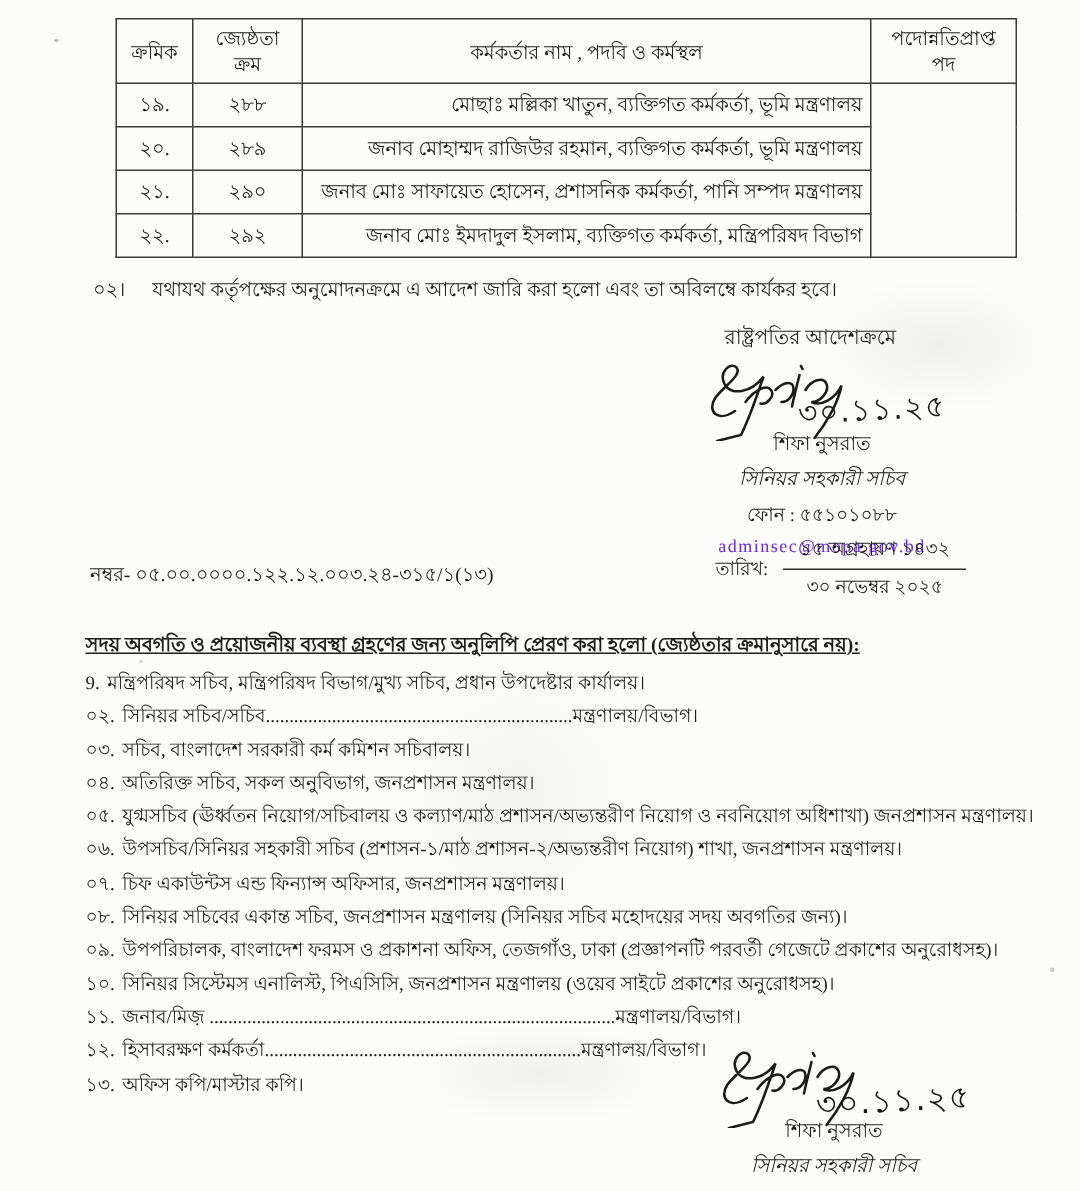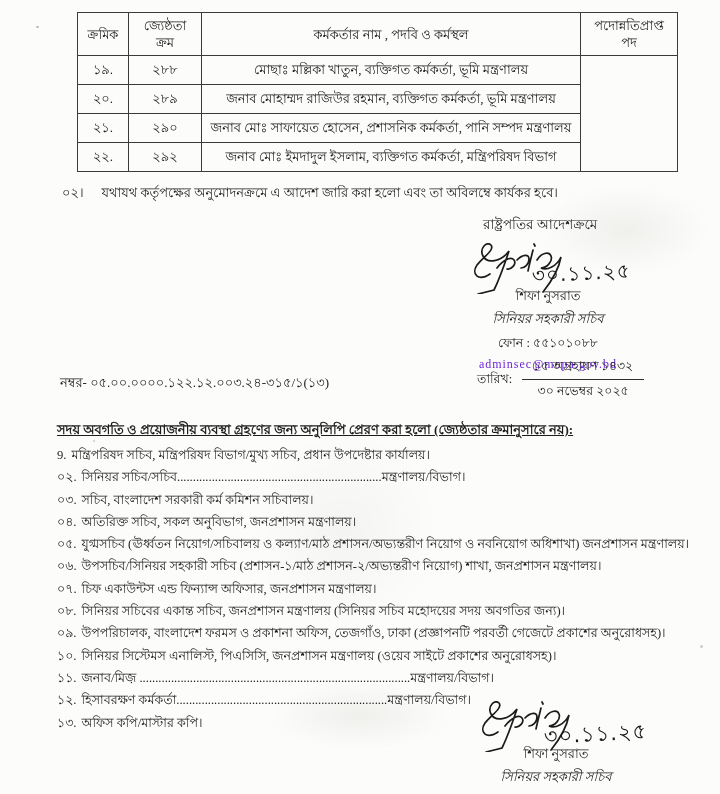--- a/index.html
+++ b/index.html
@@ -13,21 +13,21 @@
     position:absolute;left:77px;top:12px;border-collapse:collapse;table-layout:fixed;
   }
   .officer-table th,.officer-table td{
     border:1.2px solid #3a3a3a;font-weight:normal;font-size:13px;
     padding:1px 5px;vertical-align:middle;color:#1b1b1b;
   }
   .officer-table th{text-align:center;height:40px;line-height:17px;}
   .officer-table td{height:26px;}
   .col-serial{width:40px;text-align:center;}
   .col-seniority{width:62px;text-align:center;}
-  .col-details{width:368px;text-align:center;padding-left:9px;white-space:nowrap;overflow:hidden;}
+  .col-details{width:368px;text-align:right;padding-left:9px;white-space:nowrap;overflow:hidden;}
   .col-promoted{width:86px;}
   
   .para{position:absolute;left:62px;top:183px;width:640px;font-size:13px;white-space:nowrap;}
   .para .para-num{display:inline-block;margin-right:18px;}
   
   .order-by{position:absolute;left:483px;top:214px;font-size:13.5px;}
   .sig-block{position:absolute;width:216px;text-align:center;}
   .sig-top{left:440px;top:240px;}
   .sig-bottom{left:448px;top:698px;}
   .scribble-wrap{position:relative;height:48px;}

